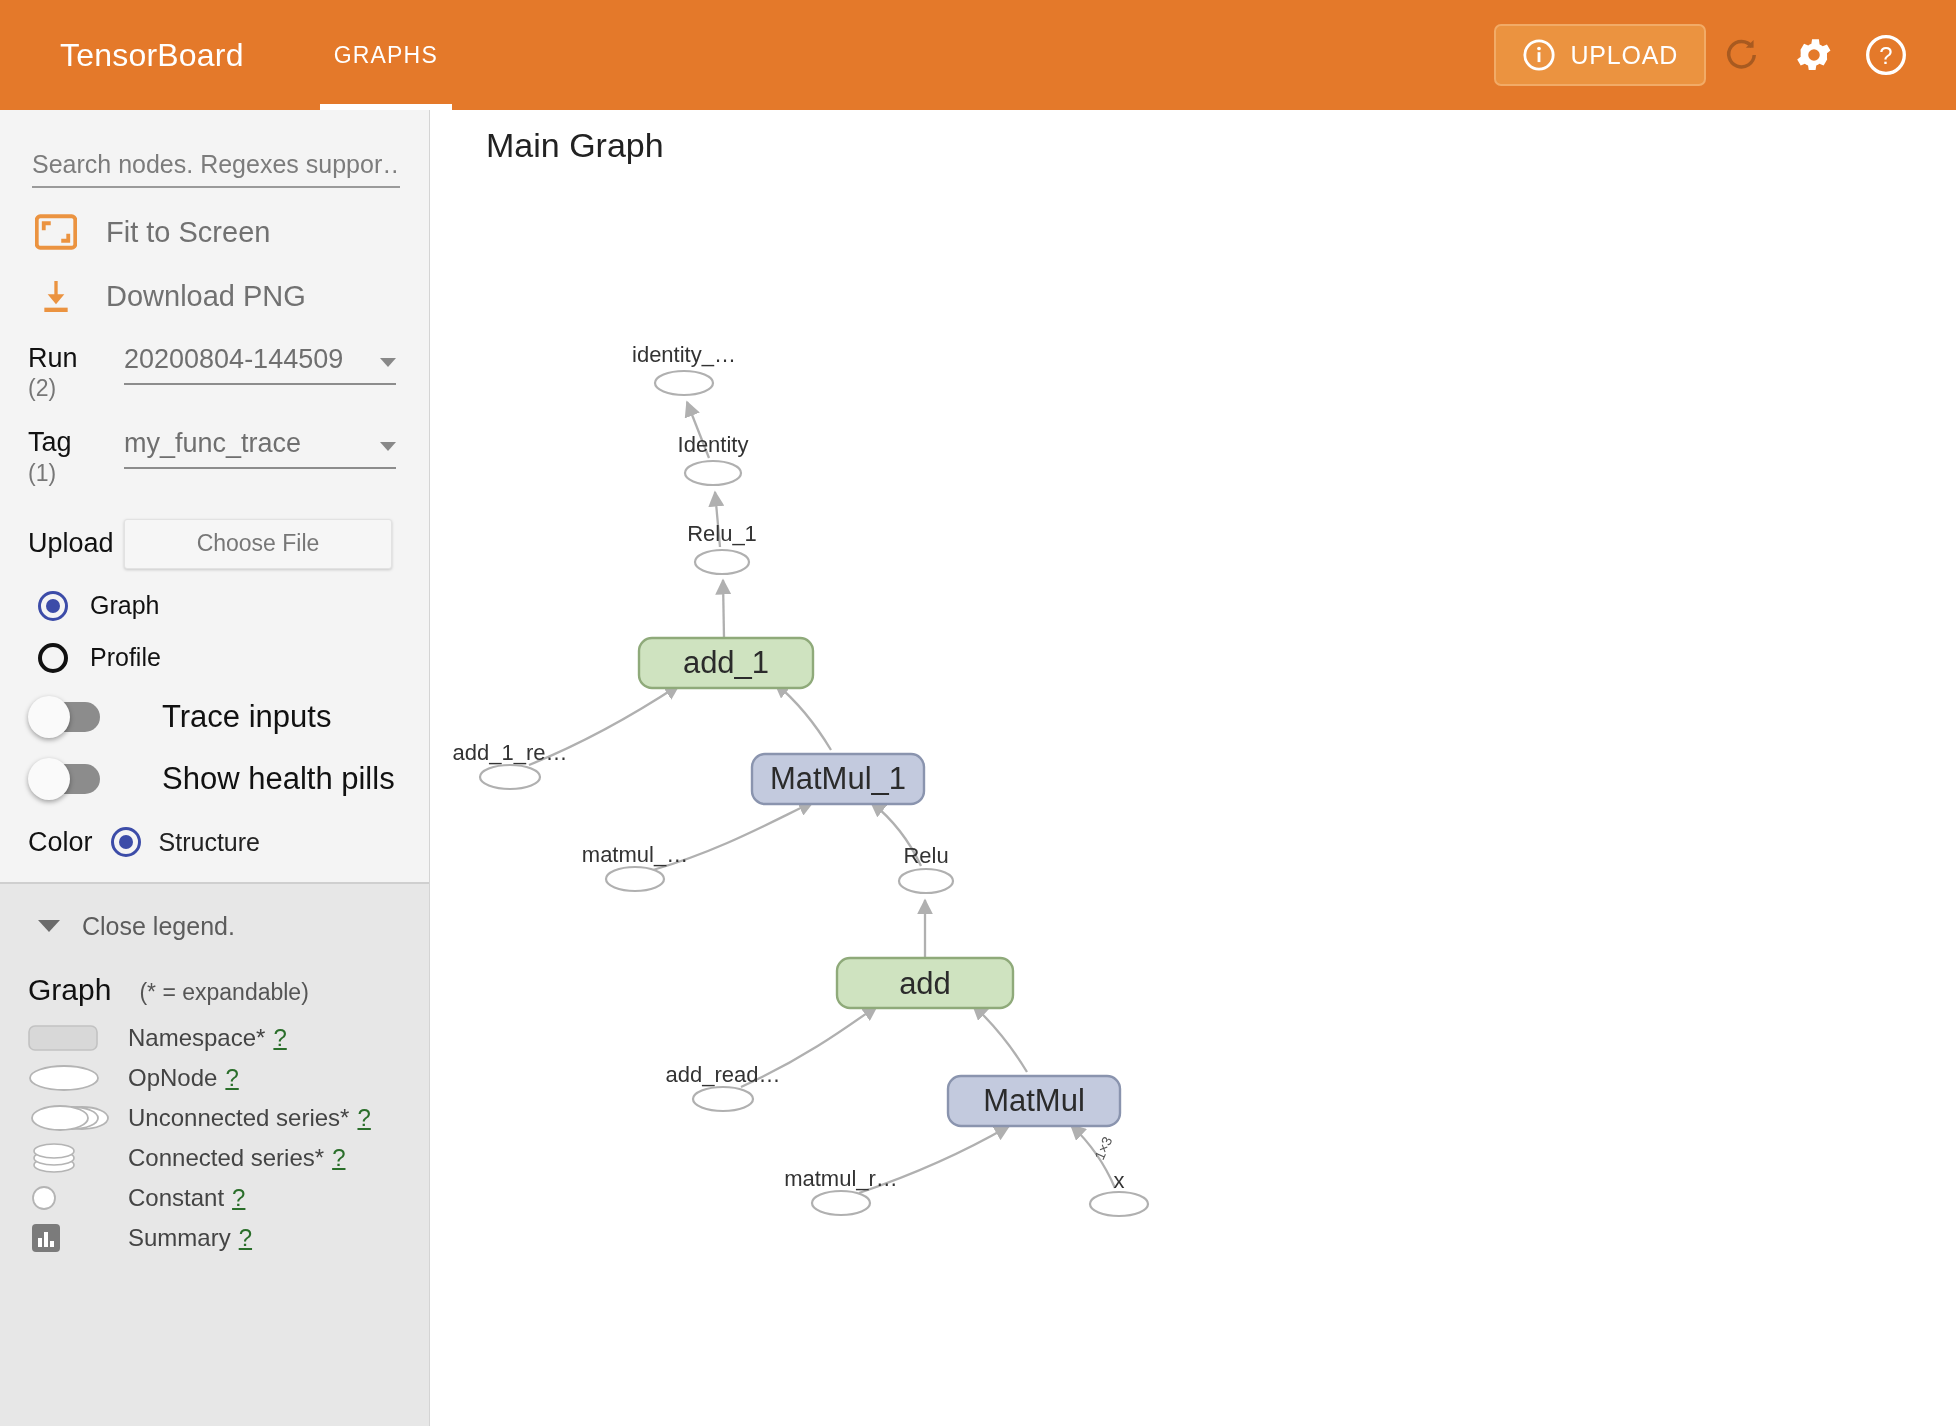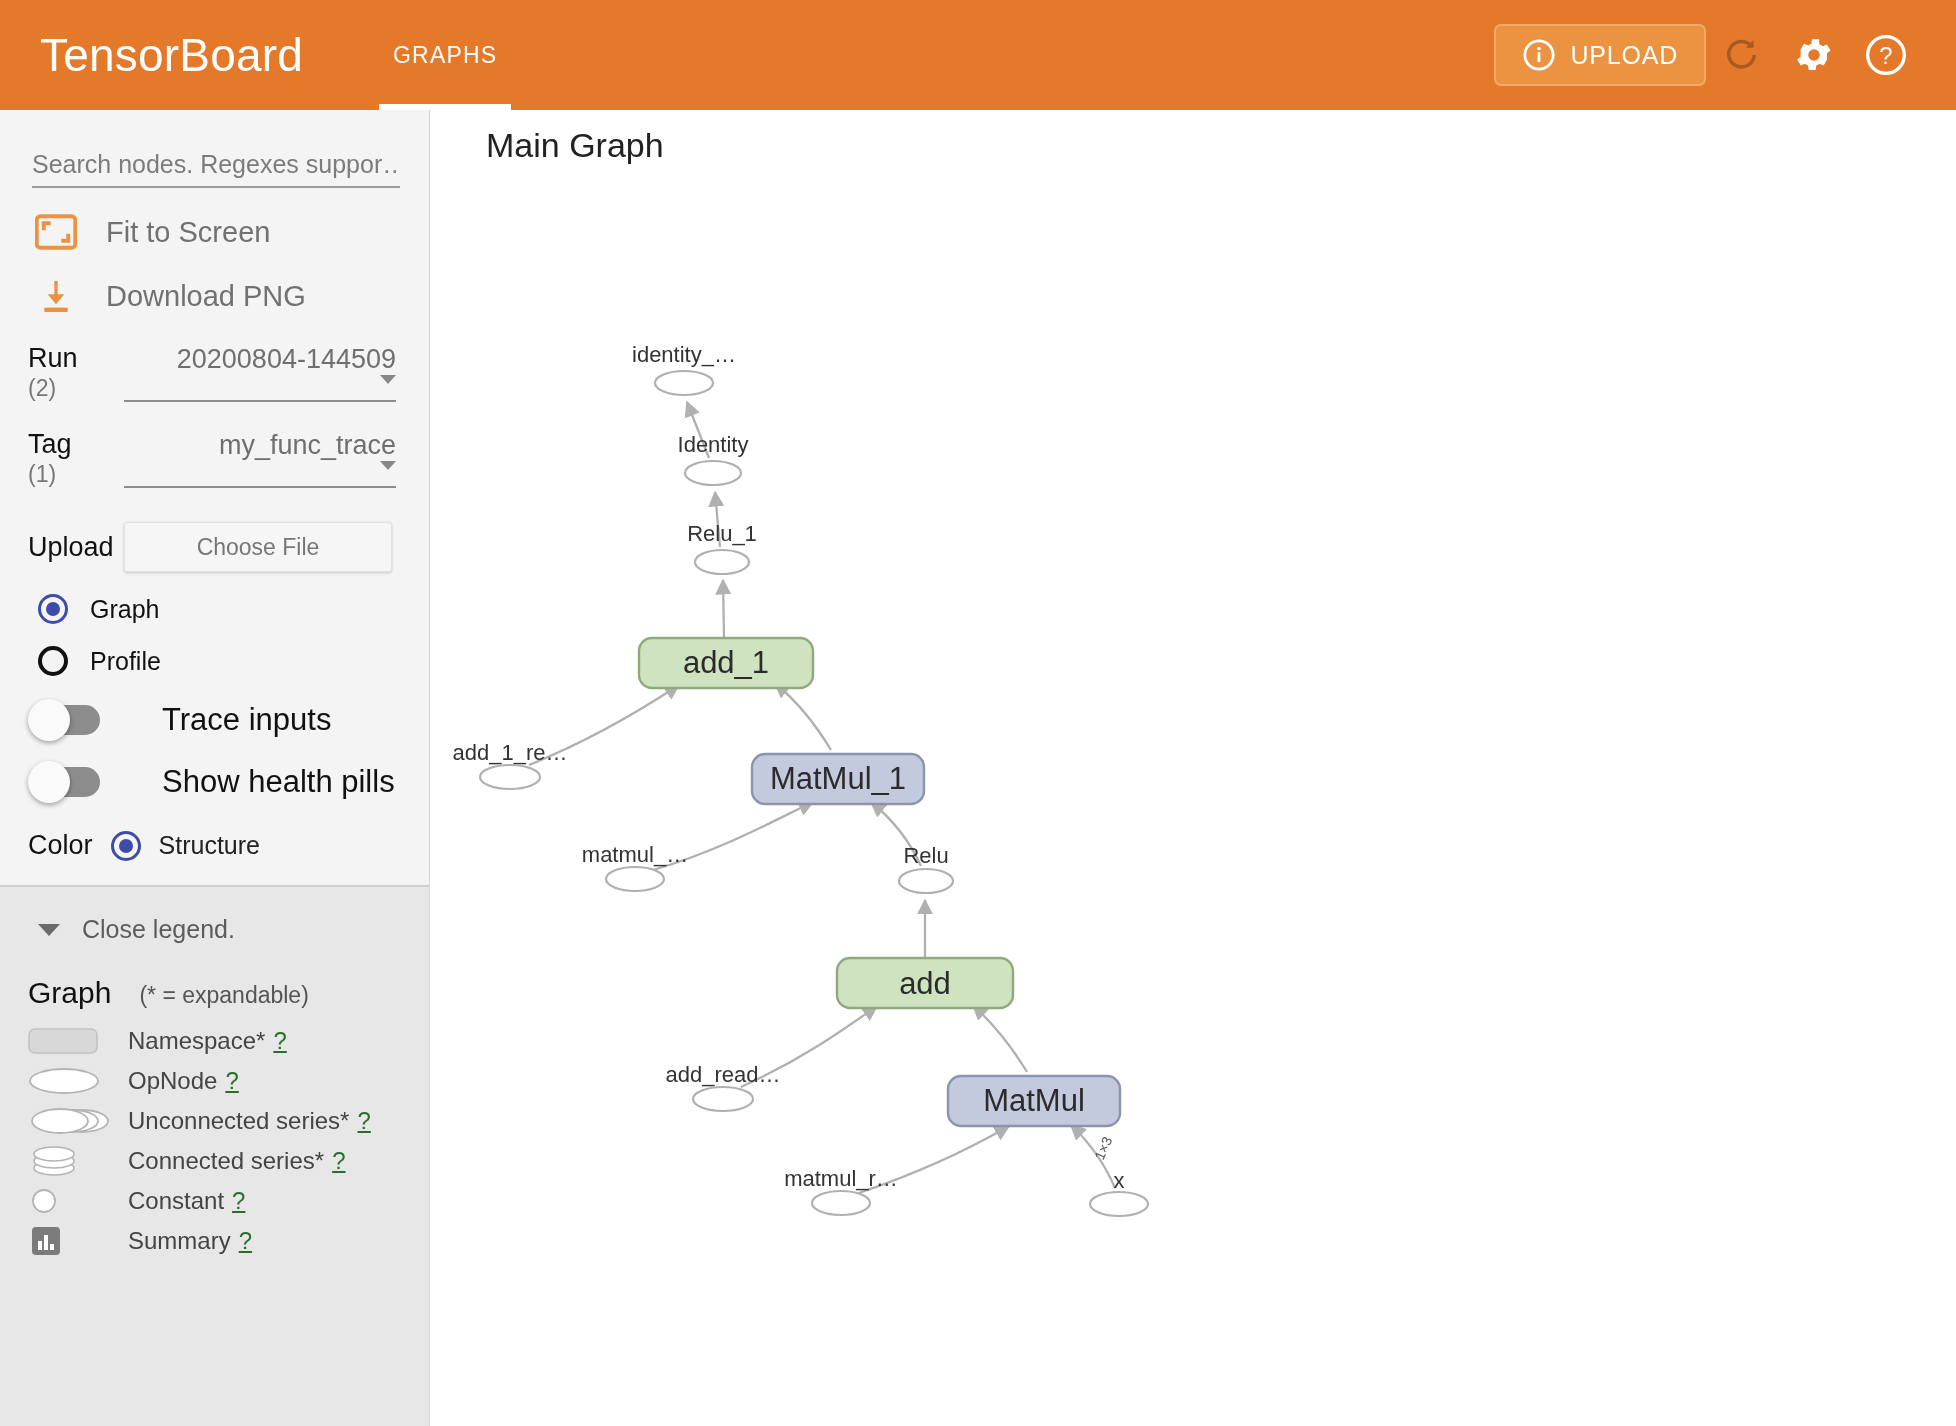--- a/index.html
+++ b/index.html
@@ -12,22 +12,22 @@
 
   
   .header {
     position: absolute; top: 0; left: 0;
     width: 1956px; height: 110px;
     background: #e4792a;
     display: flex; align-items: center;
   }
   .brand {
     color: #ffffff;
-    font-size: 46px;
-    margin-left: 40px;
+    font-size: 32px;
+    margin-left: 60px;
     letter-spacing: .2px;
     white-space: nowrap;
   }
   .tabs { margin-left: 76px; height: 110px; display: flex; align-items: center; }
   .tab {
     color: #ffffff; font-size: 23px; letter-spacing: 1.2px;
     padding: 0 14px; height: 110px; display: flex; align-items: center;
     position: relative; cursor: pointer;
   }
   .tab.active::after {
@@ -94,21 +94,21 @@
   .action-label { font-size: 29px; color: #717171; margin-left: 24px; }
 
   .field-row { display: flex; align-items: flex-start; margin: 28px 0 0 28px; }
   .field-label { font-size: 27px; color: #111; width: 96px; line-height: 1.05; }
   .field-sub { font-size: 23px; color: #777; display: block; margin-top: 4px; }
   .field-select {
     width: 272px; margin-left: 0px;
     border-bottom: 2px solid #8c8c8c;
     font-size: 27px; color: #6f6f6f;
     display: flex; align-items: flex-end; justify-content: space-between;
-    padding-bottom: 8px; cursor: pointer; flex-direction: column;
+    padding-bottom: 8px; cursor: pointer;
   }
   .sel-caret {
     width: 0; height: 0;
     border-left: 8px solid transparent; border-right: 8px solid transparent;
     border-top: 9px solid #888; margin-bottom: 8px;
   }
 
   .upload-row { display: flex; align-items: center; margin: 34px 0 0 28px; }
   .upload-lbl { font-size: 27px; color: #111; width: 96px; }
   .choose-file {

